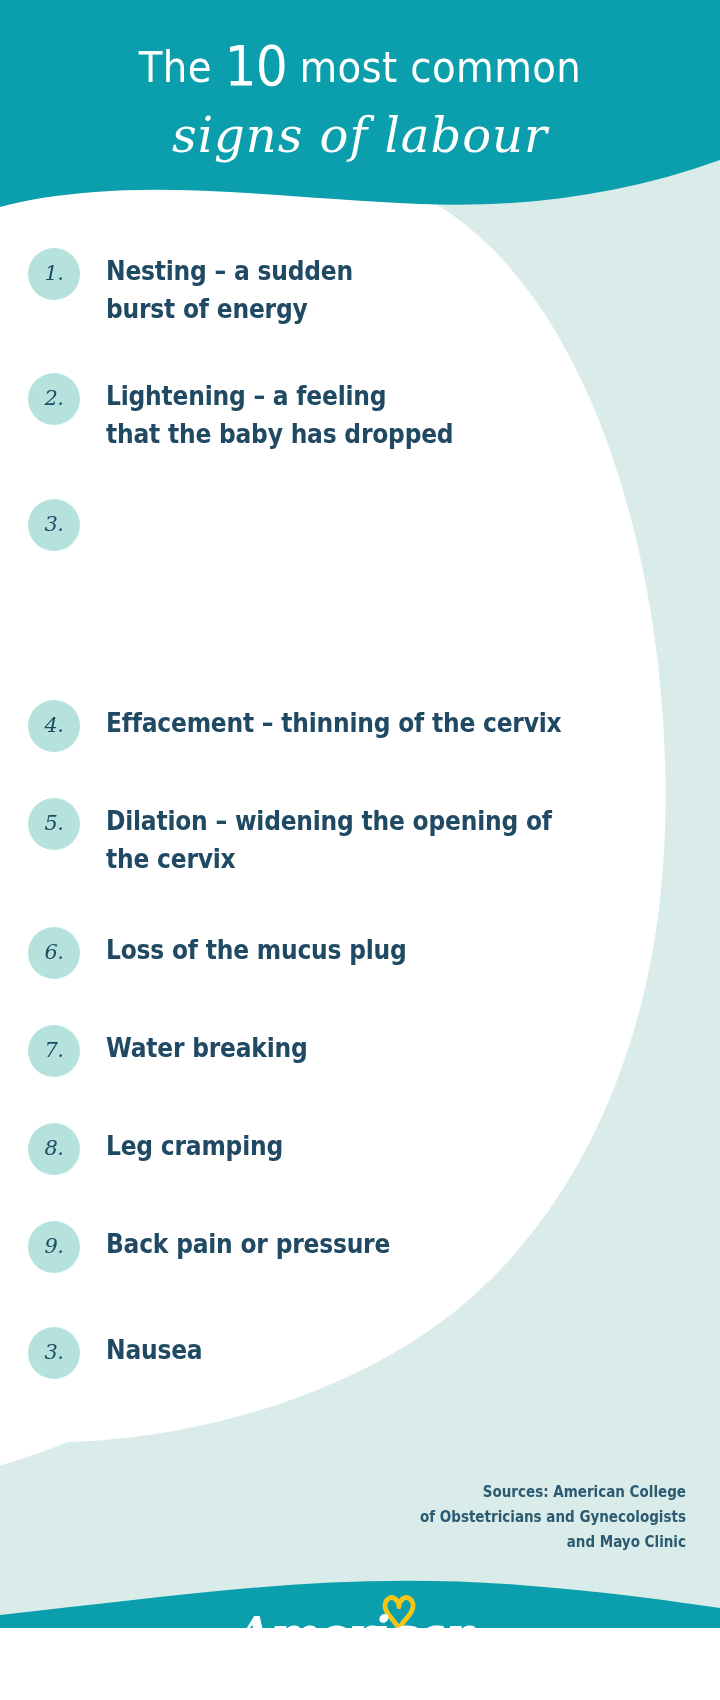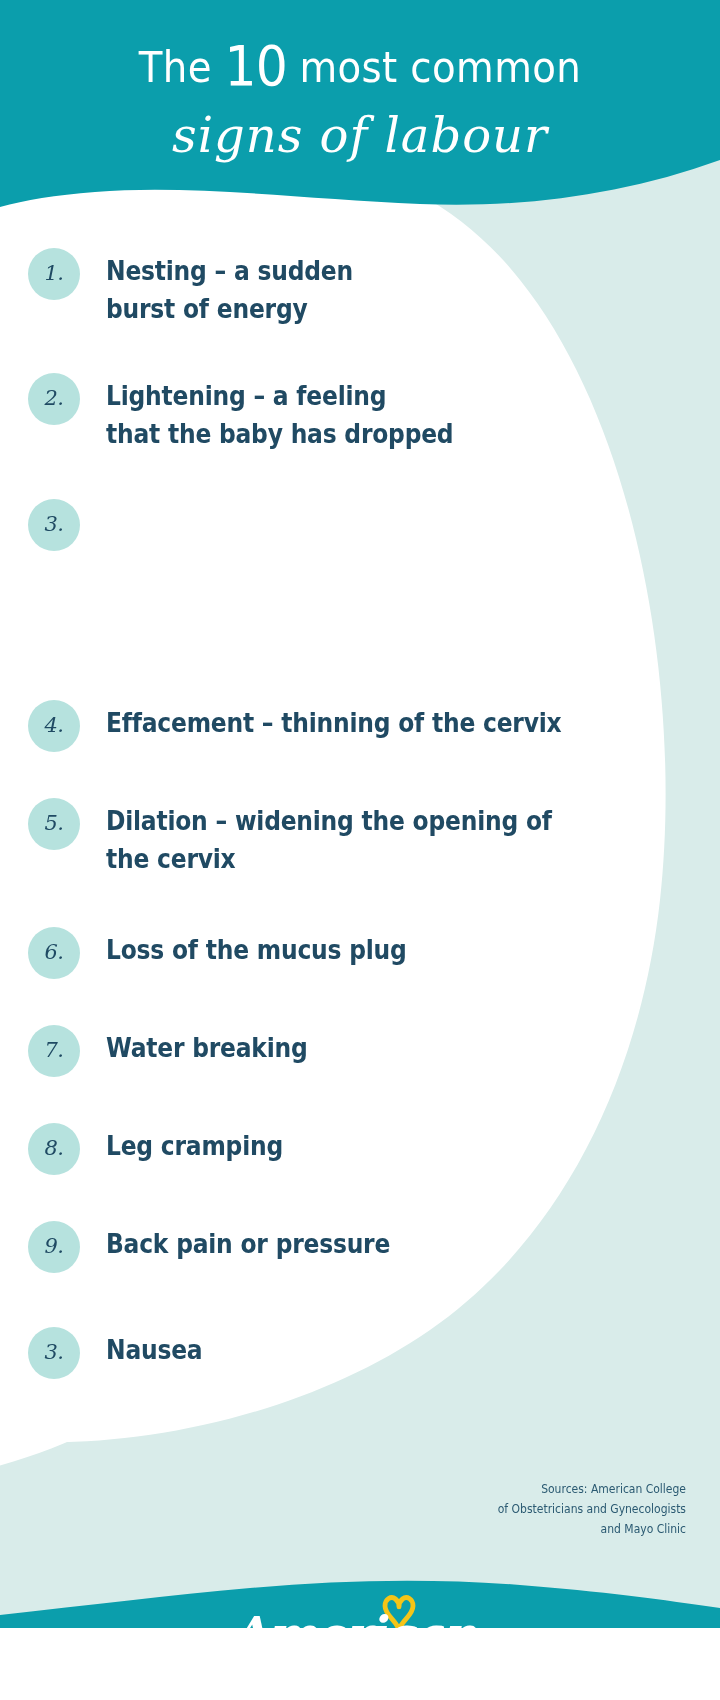--- a/index.html
+++ b/index.html
@@ -99,25 +99,26 @@
     white-space:pre-line;
   }
   
   .sources{
     position:absolute;
     right:34px;
     top:1480px;
     width:420px;
     text-align:right;
     color:#2b5a72;
-    font-size:12px;
+    font-size:15px;
     line-height:1.65;
     font-family:"DejaVu Sans",sans-serif;
     font-stretch:condensed;
     z-index:7;
+    font-weight:bold;
   }
   .sources div{white-space:nowrap;}
   
   .footer-logo{
     position:absolute;
     left:0;top:1596px;width:720px;
     display:flex;flex-direction:column;align-items:center;
     z-index:8;
   }
   .logo-wrap{position:relative;height:86px;width:260px;}

